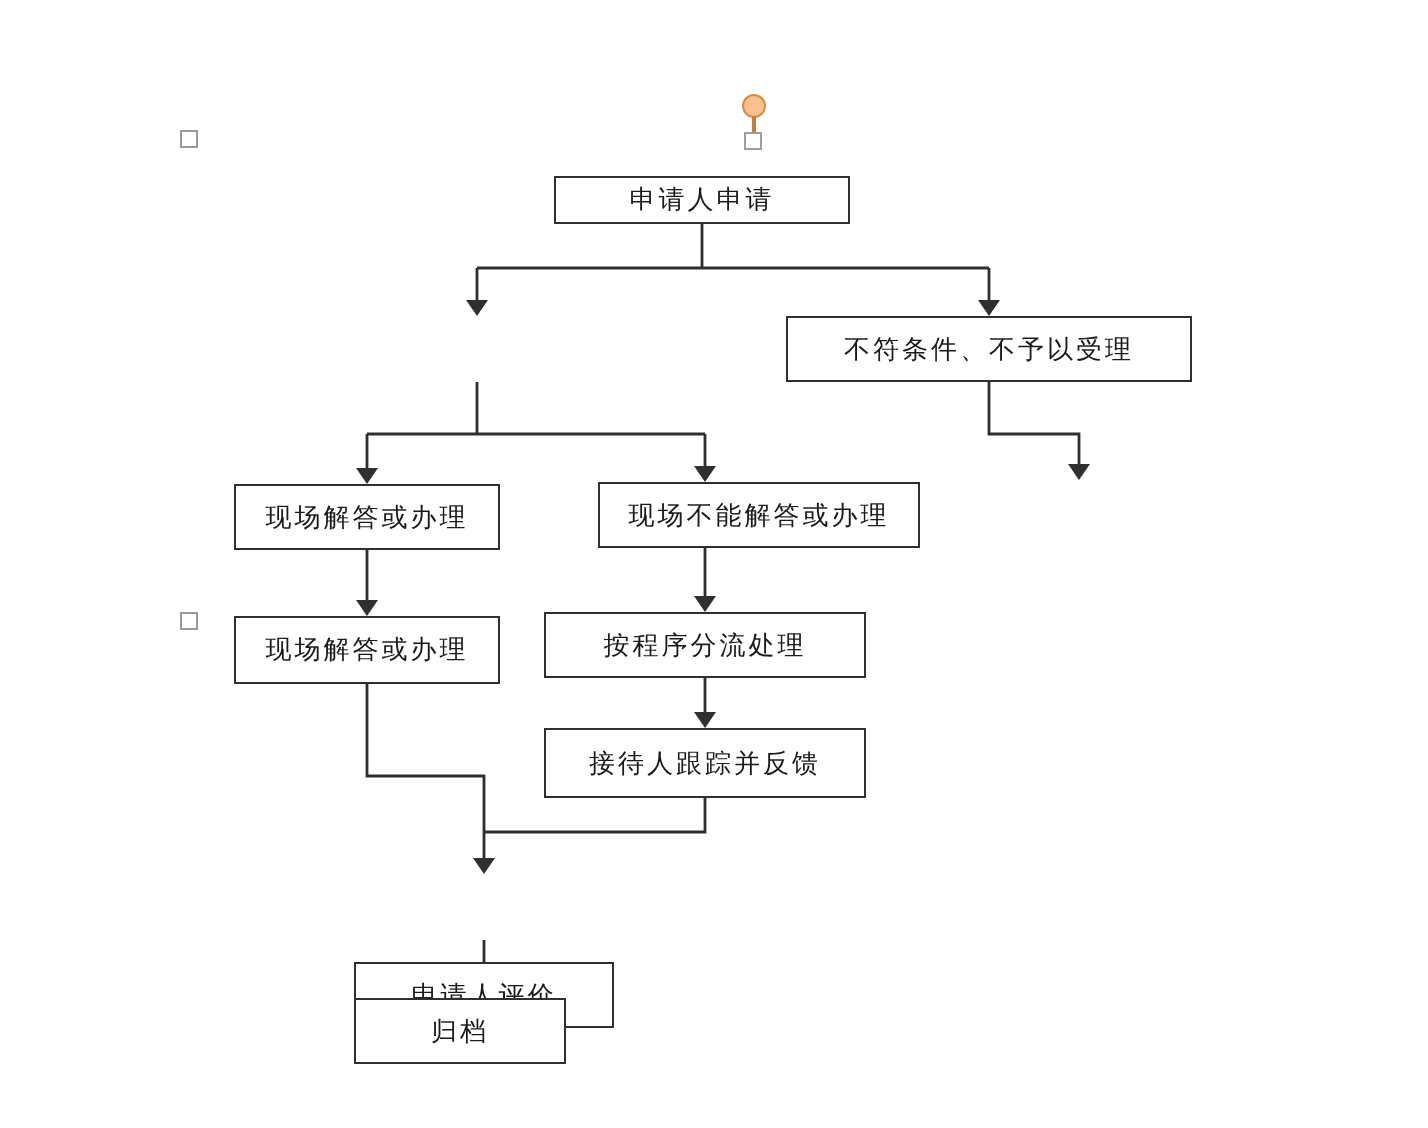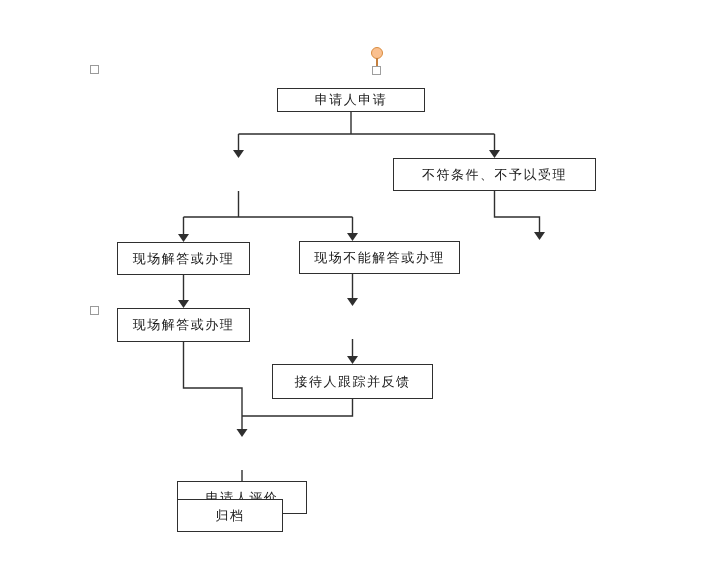--- a/index.html
+++ b/index.html
@@ -116,20 +116,23 @@
 
   <div class="node" style="left:272px; top:241px; width:161px; height:33px;margin-left:27px;">
     <span>现场不能解答或办理</span>
   </div>
 
 
   <div class="node" style="left:117px; top:308px; width:133px; height:34px;">
     <span>现场解答或办理</span>
   </div>
 
+  <div class="node" style="left:272px; top:306px; width:161px; height:33px;">
+    <span>按程序分流处理</span>
+  </div>
 
   <div class="node" style="left:272px; top:364px; width:161px; height:35px;text-align:center;">
     <span>接待人跟踪并反馈</span>
   </div>
 
   <div class="node" style="left:177px; top:437px; width:130px; height:33px;margin-top:44px;">
     <span>申请人评价</span>
   </div>
 
   <div class="node" style="left:177px; top:499px; width:106px; height:33px;">

